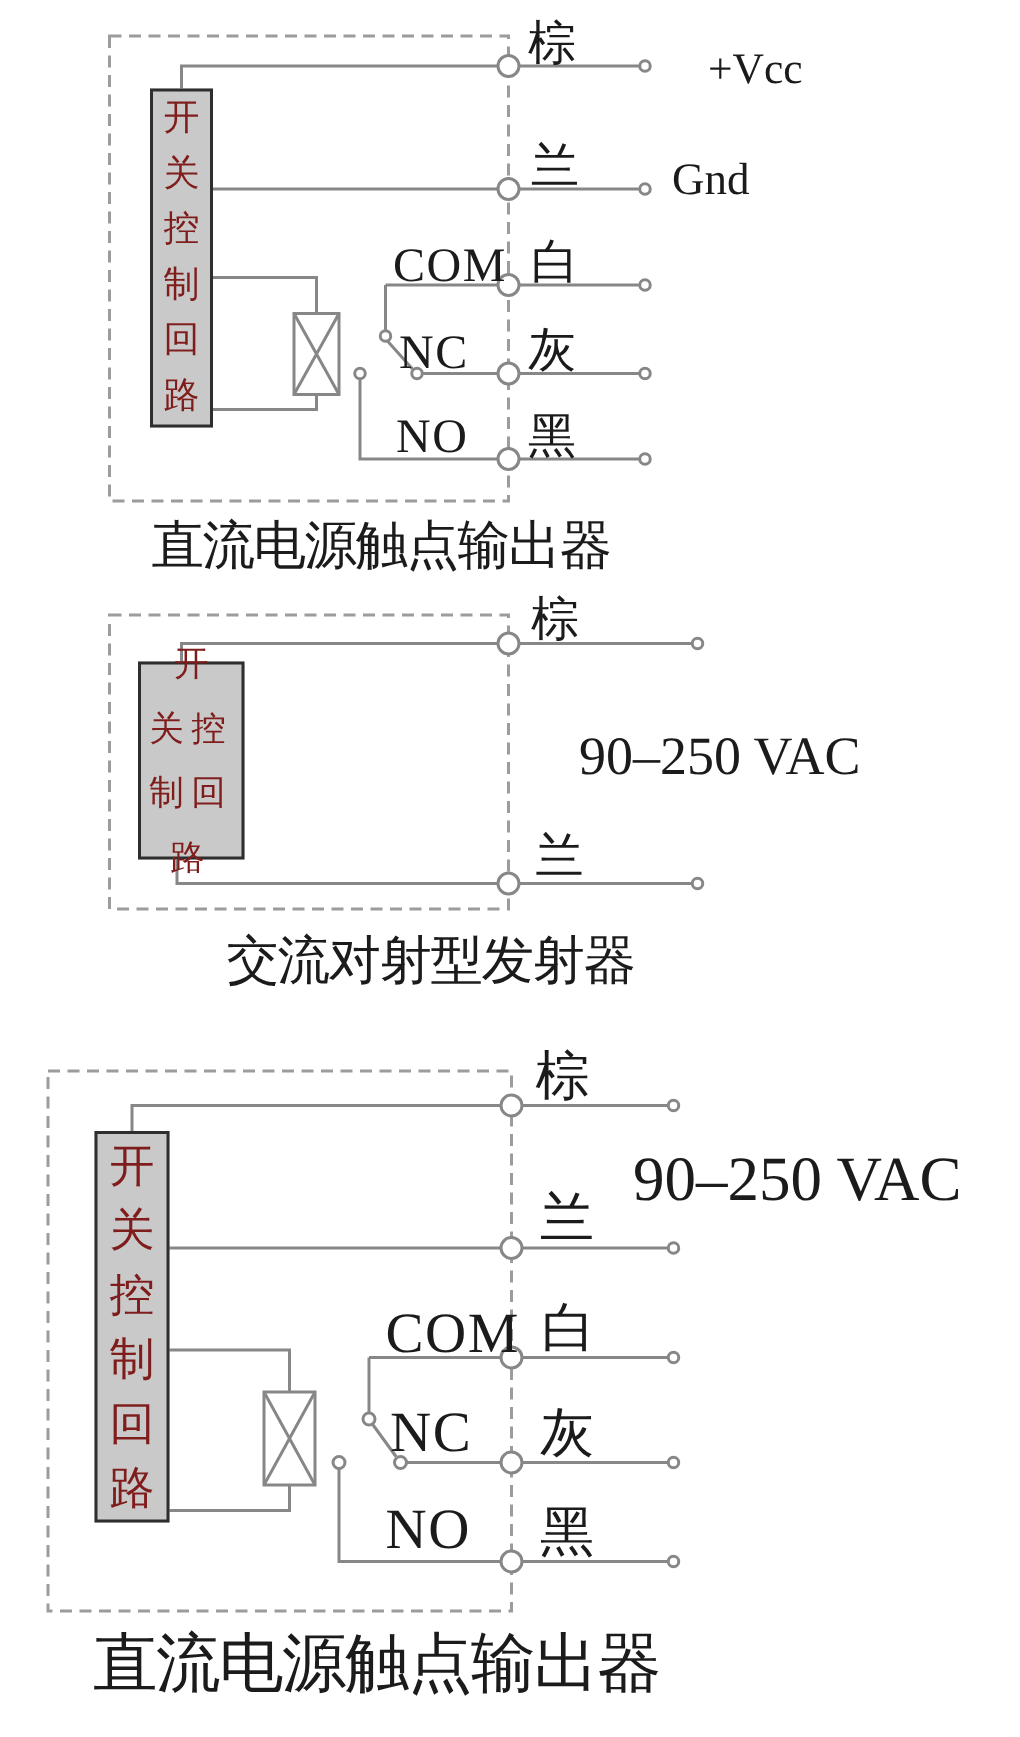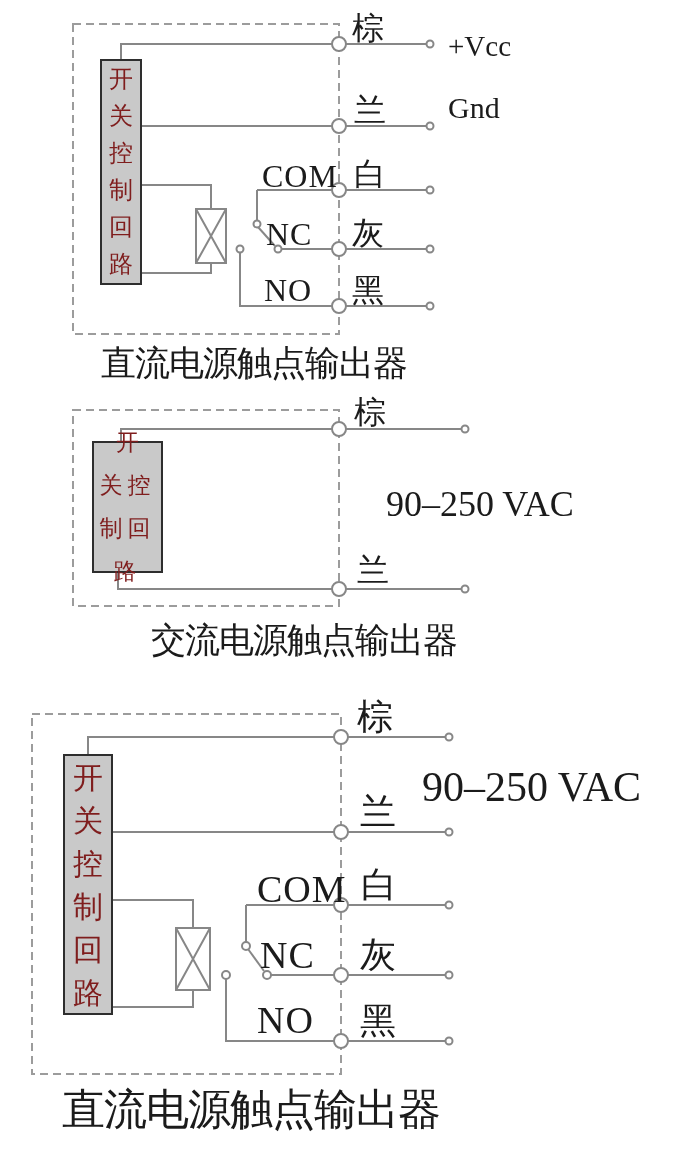--- a/index.html
+++ b/index.html
@@ -173,28 +173,28 @@
   </div>
 
   <div class="lbl cn32" style="left:352px;top:12px;">棕</div>
   <div class="lbl cn32" style="left:354px;top:94px;">兰</div>
   <div class="lbl cn32" style="left:354px;top:158px;">白</div>
   <div class="lbl cn32" style="left:352px;top:217px;">灰</div>
   <div class="lbl cn32" style="left:352px;top:274px;">黑</div>
   <div class="lbl lat32" style="left:262px;top:160px;">COM</div>
   <div class="lbl lat32" style="left:266px;top:218px;">NC</div>
   <div class="lbl lat32" style="left:264px;top:274px;">NO</div>
-  <div class="lbl lat29" style="left:448px;top:32px;">+Vcc</div>
-  <div class="lbl lat30" style="left:448px;top:93px;">Gnd</div>
+  <div class="lbl lat29" style="left:472px;top:32px;">+Vcc</div>
+  <div class="lbl lat30" style="left:448px;top:105px;">Gnd</div>
   <div class="lbl cn36 cap36 caption" style="left:101px;top:346px;">直流电源触点输出器</div>
 
   <div class="lbl cn32" style="left:354px;top:396px;">棕</div>
   <div class="lbl cn32" style="left:357px;top:554px;">兰</div>
   <div class="lbl vac36" style="left:386px;top:486px;">90–250 VAC</div>
-  <div class="lbl cn36 cap36 caption" style="left:151px;top:623px;">交流电源触点输出器</div>
+  <div class="lbl cn36 cap36 caption" style="left:151px;top:623px;">交流对射型发射器</div>
 
   <div class="lbl cn36" style="left:357px;top:699px;">棕</div>
   <div class="lbl cn36" style="left:360px;top:794px;">兰</div>
   <div class="lbl cn36" style="left:361px;top:867px;">白</div>
   <div class="lbl cn36" style="left:360px;top:937px;">灰</div>
   <div class="lbl cn36" style="left:360px;top:1003px;">黑</div>
   <div class="lbl lat38" style="left:257px;top:870px;">COM</div>
   <div class="lbl lat38" style="left:260px;top:936px;">NC</div>
   <div class="lbl lat38" style="left:257px;top:1001px;">NO</div>
   <div class="lbl vac42" style="left:422px;top:766px;">90–250 VAC</div>

